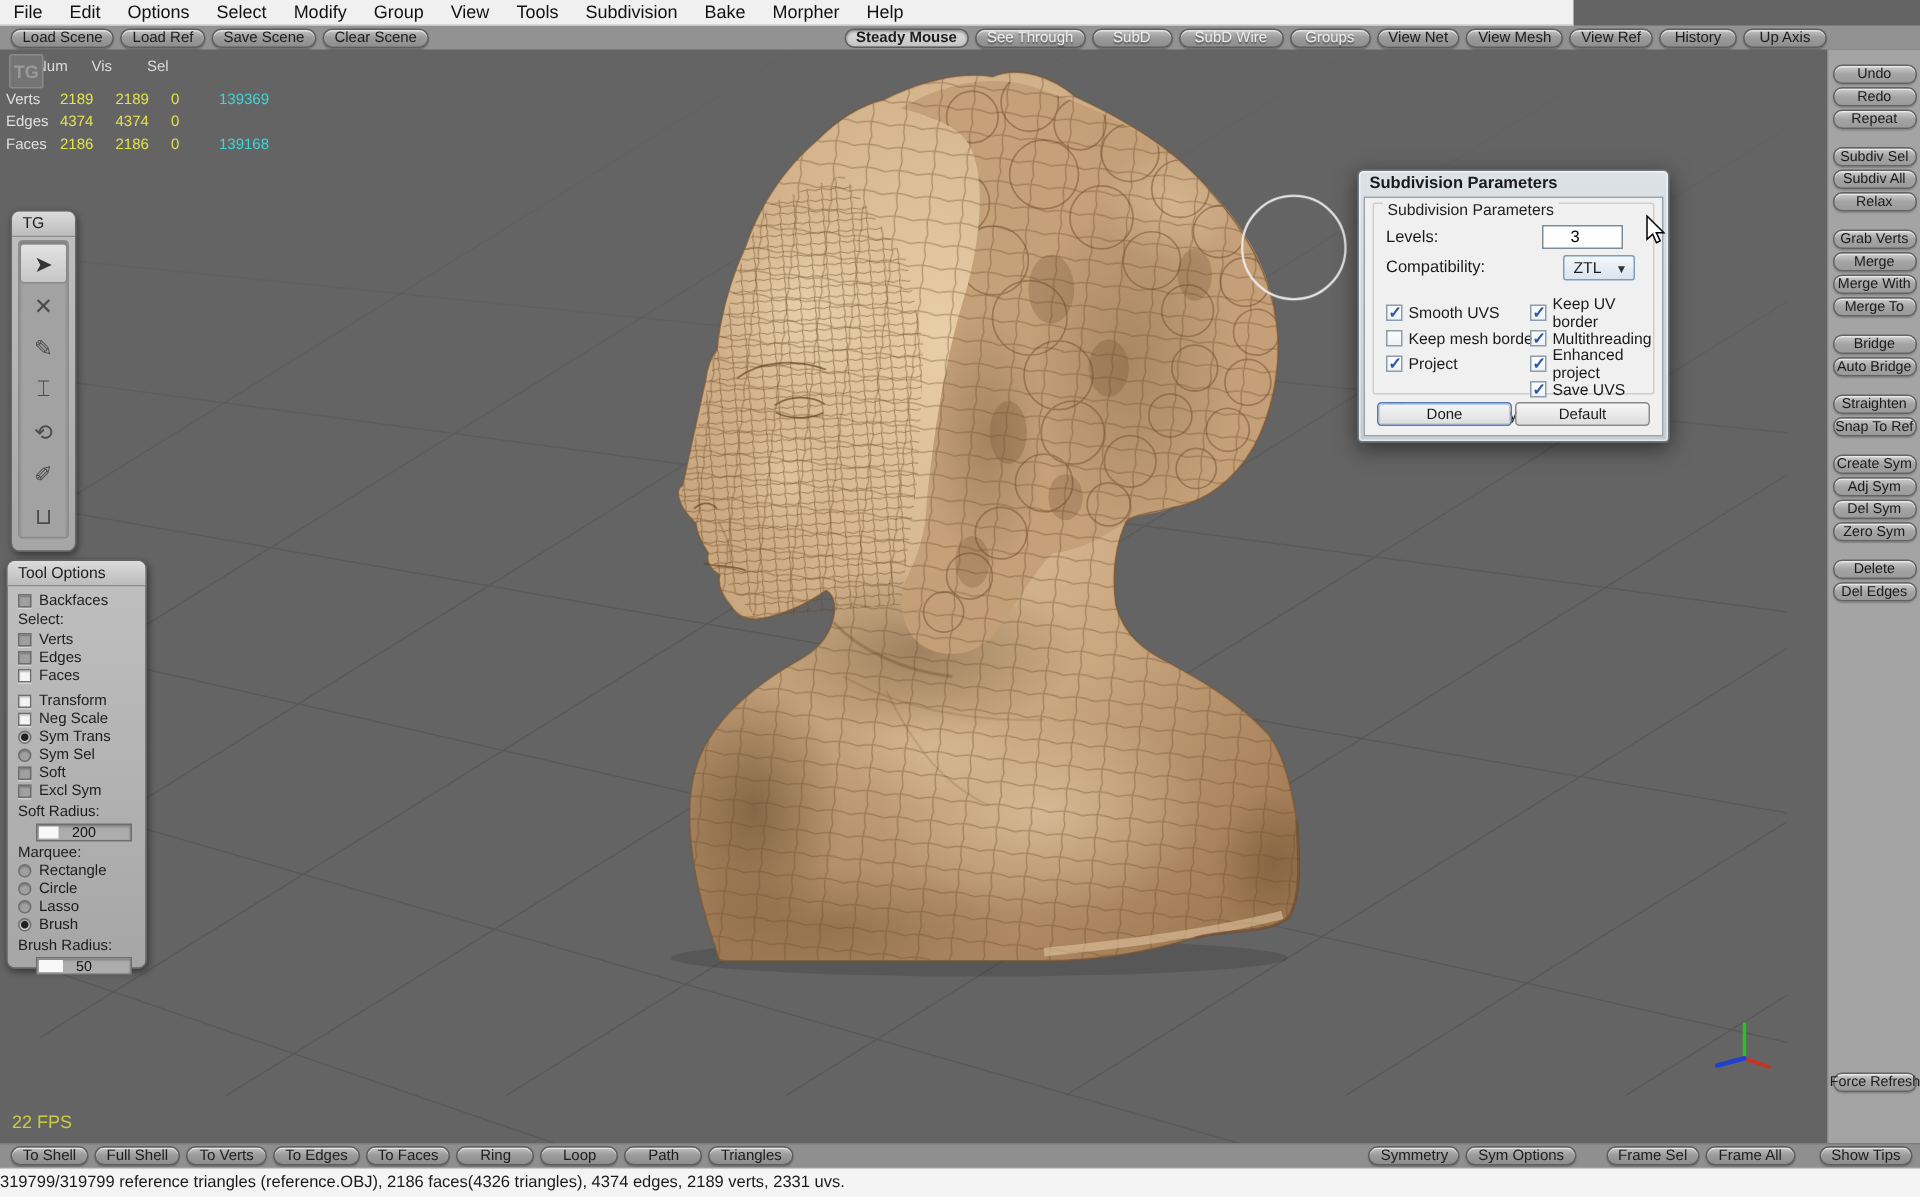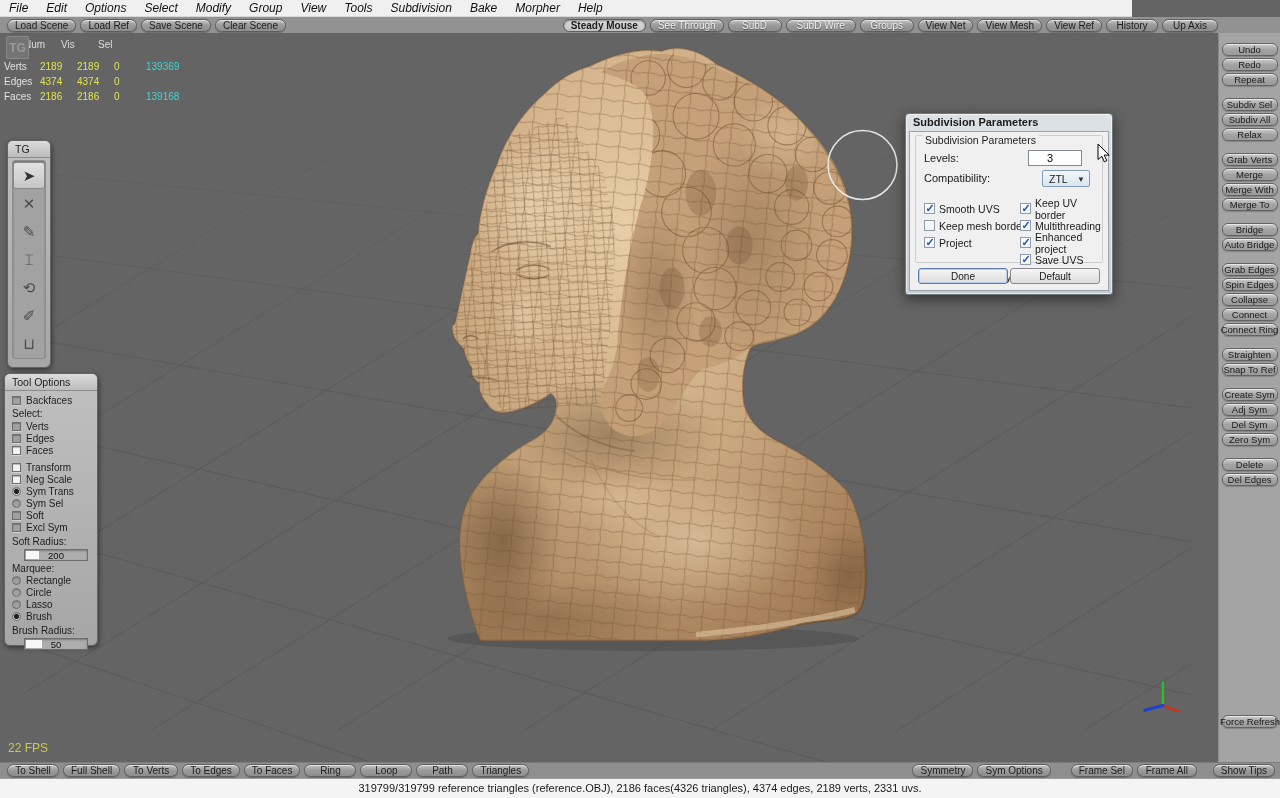--- a/index.html
+++ b/index.html
@@ -1,19 +1,19 @@
 <!DOCTYPE html>
 <html><head>
 <meta charset="utf-8">
 <style>
   * { margin:0; padding:0; box-sizing:border-box; }
   html,body { width:1280px; height:798px; overflow:hidden; font-family:"Liberation Sans", sans-serif; background:#646464; }
 
   
-  #menubar { position:absolute; left:0; top:0; width:1132px; height:17px; background:#f0f0f0; border-bottom:1px solid #d8d8d8; display:flex; z-index:30;font-style:italic; }
+  #menubar { position:absolute; left:0; top:0; width:1049px; height:17px; background:#f0f0f0; border-bottom:1px solid #d8d8d8; display:flex; z-index:30; }
   .menu-item { font-size:12px; color:#111; padding:0 9px; height:17px; line-height:17px; cursor:default; }
 
   
   #toolbar-top { position:absolute; left:0; top:17px; width:1280px; height:16px; background:#929292; display:flex; align-items:center; z-index:29; }
   #toolbar-bottom { position:absolute; left:0; top:762px; width:1280px; height:16px; background:#8f8f8f; display:flex; align-items:center; border-top:1px solid #7c7c7c; z-index:29; }
   .btn3d { display:inline-flex; align-items:center; justify-content:center; height:13px; border:1px solid #5e5e5e; border-radius:7px;
            background:linear-gradient(#c6c6c6,#9c9c9c 45%,#8d8d8d); font-size:10px; color:#1c1c1c; padding:0 7px; margin:0 2px;
            box-shadow:inset 0 1px 0 rgba(255,255,255,.55), 0 1px 1px rgba(0,0,0,.25); white-space:nowrap; cursor:default; }
   .btn3d.light { color:#eeeeee; text-shadow:0 1px 1px rgba(0,0,0,.45); }
   .btn3d.pressed { background:linear-gradient(#dedede,#c4c4c4); box-shadow:inset 0 1px 2px rgba(0,0,0,.4); font-weight:bold; }
@@ -82,21 +82,21 @@
   .wrow { position:absolute; display:flex; align-items:center; font-size:10.5px; color:#1a1a1a; height:13px; }
   .wcb { width:11px; height:11px; border:1px solid #8e9cab; background:linear-gradient(#fdfdfd,#eef2f5); margin-right:4px; position:relative; flex:0 0 auto; }
   .wcb.on::after { content:"✓"; position:absolute; left:0.5px; top:-2.5px; font-size:11px; font-weight:bold; color:#2c5aa0; }
   .dlg-btn { position:absolute; bottom:6px; height:16px; font-size:10px; color:#1a1a1a; display:flex; align-items:center; justify-content:center;
              border:1px solid #8a8a8a; border-radius:3px; background:linear-gradient(#f6f6f6,#dddddd); cursor:default; }
   #dlg-done { left:8px; width:90px; border:1px solid #56board; border:1px solid #5a7bb0; box-shadow:0 0 0 1px #b9cce8 inset; }
   #dlg-default { right:8px; width:90px; }
 
   
   #statusbar { position:absolute; left:0; top:778px; width:1280px; height:20px; background:#f4f4f4; border-top:1px solid #9e9e9e;
-               font-size:11px; color:#1a1a1a; text-align:center; line-height:19px; z-index:30; }
+               font-size:11px; color:#1a1a1a; line-height:19px; z-index:30; }
   #fps { position:absolute; left:8px; bottom:7px; color:#caca45; font-size:12px; z-index:6; }
   #cursor { position:absolute; left:1097px; top:143px; z-index:50; }
 </style>
 </head>
 <body>
 
 <div id="menubar">
   <span class="menu-item">File</span>
   <span class="menu-item">Edit</span>
   <span class="menu-item">Options</span>
@@ -408,27 +408,20 @@
     <div class="rbtn">Grab Verts</div>
     <div class="rbtn">Merge</div>
     <div class="rbtn">Merge With</div>
     <div class="rbtn">Merge To</div>
   </div>
   <div class="rgroup">
     <div class="rbtn">Bridge</div>
     <div class="rbtn">Auto Bridge</div>
   </div>
   <div class="rgroup">
-    <div class="rbtn">Grab Edges</div>
-    <div class="rbtn">Spin Edges</div>
-    <div class="rbtn">Collapse</div>
-    <div class="rbtn">Connect</div>
-    <div class="rbtn">Connect Ring</div>
-  </div>
-  <div class="rgroup">
     <div class="rbtn">Straighten</div>
     <div class="rbtn">Snap To Ref</div>
   </div>
   <div class="rgroup">
     <div class="rbtn">Create Sym</div>
     <div class="rbtn">Adj Sym</div>
     <div class="rbtn">Del Sym</div>
     <div class="rbtn">Zero Sym</div>
   </div>
   <div class="rgroup">

